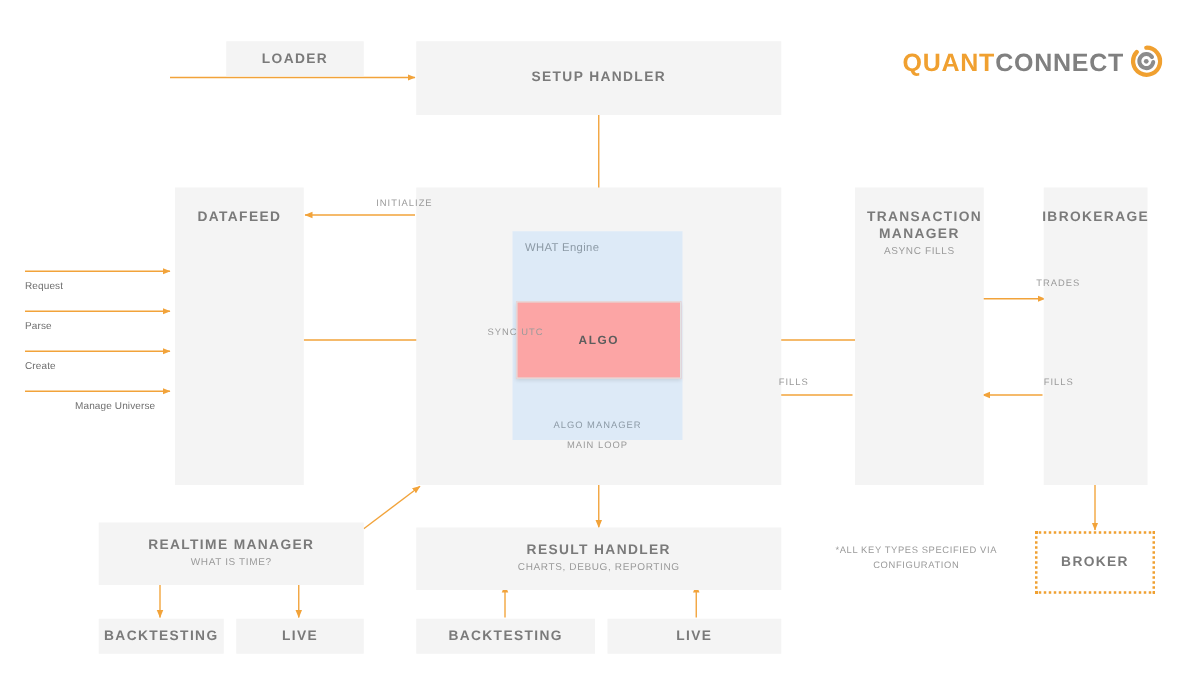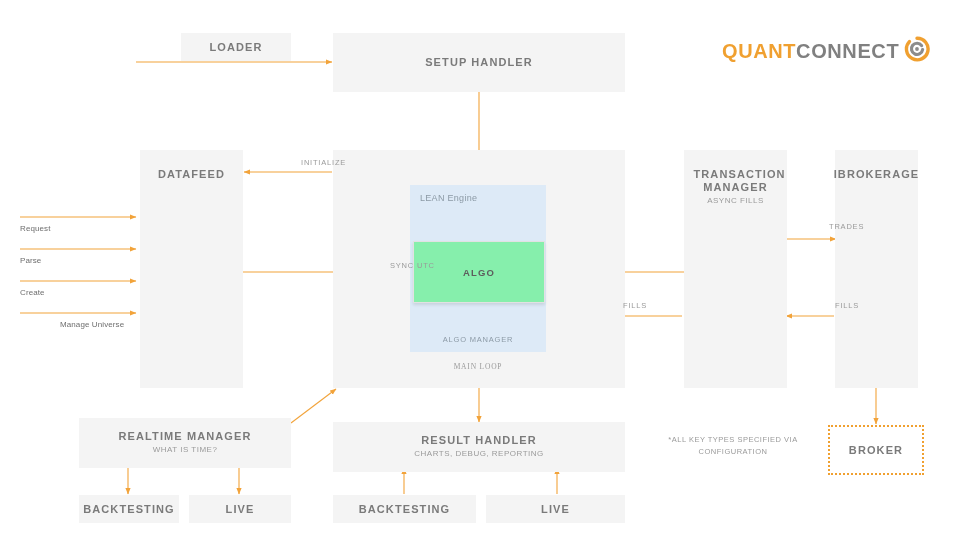--- a/index.html
+++ b/index.html
@@ -48,21 +48,21 @@
     position:absolute;left:0;right:0;bottom:8px;
     text-align:center;font-size:7.5px;color:#8c9aa6;letter-spacing:.8px;
   }
   .mainloop{
     position:absolute;
     text-align:center;font-size:7.5px;color:#9a9a9a;letter-spacing:.8px;
   }
 
   
   .algocard{
-    position:absolute;background:#86efac;
+    position:absolute;background:#fca5a5;
     border:1px solid #e2e2e2;
     box-shadow:0 2px 3px rgba(0,0,0,.10);
     display:flex;align-items:center;justify-content:center;
     box-sizing:border-box;
   }
   .algocard span{
     font-size:9.5px;font-weight:bold;letter-spacing:1.2px;color:#5d5d5d;
   }
 
   
@@ -155,24 +155,24 @@
     </span>
   </div>
 
   <div class="box top" style="left:140px;top:150px;width:103px;height:238px;">
     <div class="ttl">DATAFEED</div>
   </div>
 
   <div class="box" style="left:333px;top:150px;width:292px;height:238px;"></div>
 
   <div class="lean" style="left:410px;top:185px;width:136px;height:167px;">
-    <div class="lean-label">LEAN Engine</div>
+    <div class="lean-label">WHAT Engine</div>
     <div class="lean-foot">ALGO MANAGER</div>
   </div>
-  <div class="mainloop" style="left:410px;top:362px;width:136px;font-family:Liberation Serif, serif;">MAIN LOOP</div>
+  <div class="mainloop" style="left:410px;top:351px;width:136px;">MAIN LOOP</div>
 
   <div class="algocard" style="left:413px;top:241px;width:132px;height:62px;">
     <span>ALGO</span>
   </div>
 
   <div class="box top" style="left:684px;top:150px;width:103px;height:238px;">
     <div class="ttl" style="max-width:84px;">TRANSACTION MANAGER</div>
     <div class="sub">ASYNC FILLS</div>
   </div>
 

